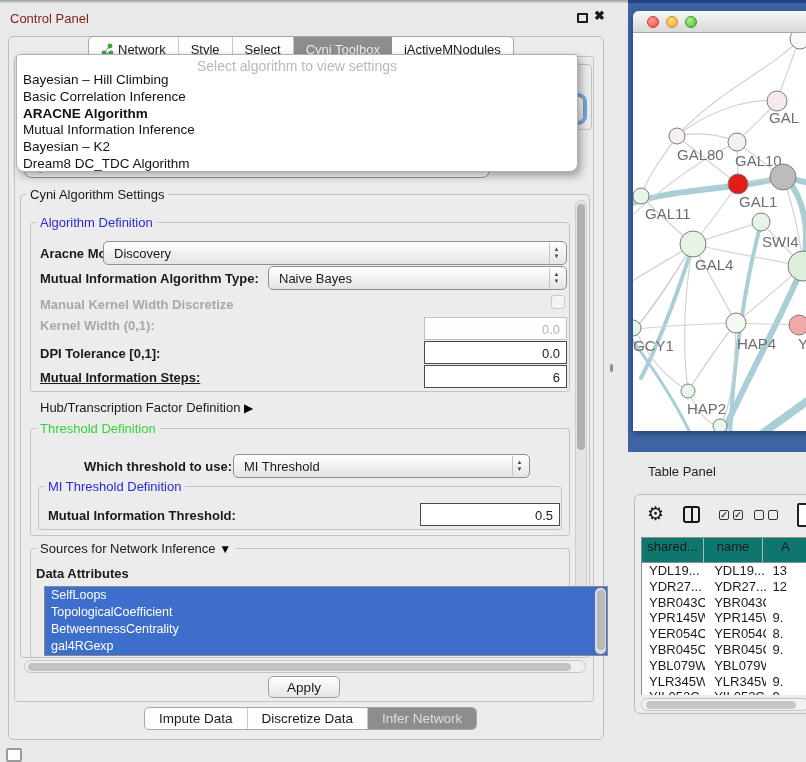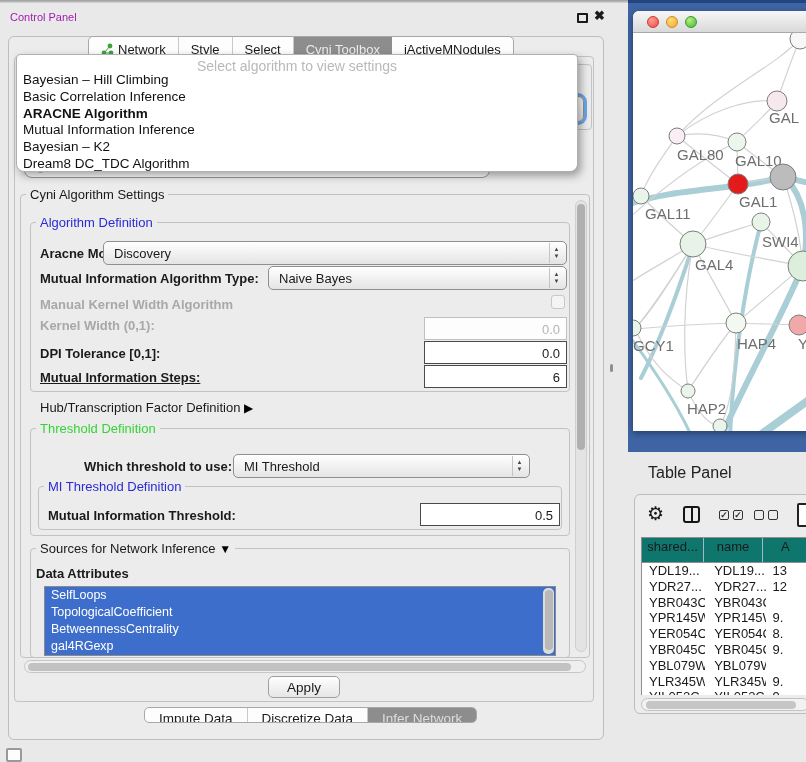--- a/index.html
+++ b/index.html
@@ -1,21 +1,21 @@
 <!DOCTYPE html>
 <html><head>
 <meta charset="utf-8">
 <style>
   * { margin:0; padding:0; box-sizing:border-box; }
   html,body { width:806px; height:762px; overflow:hidden; background:#e9e9e9;
               font-family:"Liberation Sans", sans-serif; color:#1a1a1a; }
   .abs { position:absolute; }
   
   #topline { left:0; top:0; width:806px; height:3px; background:linear-gradient(#9a9a9a,#d8d8d8); }
-  #cp-title { left:10px; top:11px; font-size:11px; color:#a21caf; }
+  #cp-title { left:10px; top:11px; font-size:13px; color:#7f1d1d; }
   #float-ico { left:577px; top:13px; width:11px; height:10px; border:2px solid #1a1a1a; border-radius:1px; }
   #close-ico { left:594px; top:8px; font-size:13px; font-weight:bold; color:#1a1a1a; }
   #main-panel { left:8px; top:36px; width:596px; height:704px; background:#ececec;
                 border:1px solid #bdbdbd; border-radius:6px; }
   
   #top-tabs { left:88px; top:36px; height:23px; display:flex; background:#fdfdfd;
               border:1px solid #a8a8a8; border-radius:5px; overflow:hidden; z-index:5; }
   .ttab { font-size:13px; padding:3px 12px 0 12px; border-right:1px solid #c9c9c9;
           white-space:nowrap; display:flex; align-items:center; gap:4px; }
   .ttab:last-child { border-right:none; }
@@ -67,52 +67,52 @@
   #thr-group { left:30px; top:428px; width:540px; height:108px; }
   #thr-label { left:36px; top:421px; color:#35d435; }
   #mithr-group { left:38px; top:486px; width:524px; height:44px; }
   #mithr-label { left:44px; top:479px; color:#2a2ad6; }
   #algdef-group { left:30px; top:222px; width:540px; height:170px; }
   #algdef-label { left:36px; top:215px; color:#2a2ad6; }
   
   #src-group { left:30px; top:548px; width:540px; height:110px; }
   #src-label { left:36px; top:541px; }
   #attr-title { left:36px; top:566px; position:absolute; font-size:13px; font-weight:bold; }
-  #attr-list { left:44px; top:586px; width:512px; height:70px; background:#3e6ecb;
+  #attr-list { left:44px; top:586px; width:564px; height:70px; background:#3e6ecb;
        border:1px solid #8a8a8a; overflow:hidden; position:absolute; }
   .attr-item { color:#fff; font-size:12.5px; height:17px; line-height:17px; padding-left:6px; }
   #attr-scroll { position:absolute; right:1px; top:1px; width:11px; height:66px; background:#dcdcdc; border-radius:5px; }
   #attr-thumb { position:absolute; left:1.5px; top:2px; width:8px; height:60px; background:#b9b9b9; border-radius:4px; }
   #h-scroll { left:24px; top:660px; width:562px; height:13px; background:#efefef;
        border:1px solid #c6c6c6; border-radius:7px; }
   #h-thumb { position:absolute; left:3px; top:1.5px; width:543px; height:8px; background:#c2c2c2; border-radius:4px; }
   #apply-btn { left:268px; top:676px; width:72px; height:22px; border:1px solid #9f9f9f;
        border-radius:5px; background:linear-gradient(#fefefe,#e6e6e6); font-size:13.5px;
        text-align:center; padding-top:3px; }
-  #bottom-tabs { left:144px; top:707px; height:16px; display:flex; background:#fdfdfd;
+  #bottom-tabs { left:144px; top:707px; height:23px; display:flex; background:#fdfdfd;
        border:1px solid #a8a8a8; border-radius:5px; overflow:hidden; }
   .btab { font-size:13.5px; padding:3px 14px 0 14px; border-right:1px solid #c9c9c9; white-space:nowrap; }
   .btab:last-child { border-right:none; }
   .btab.sel { background:#8d8d8d; color:#dedede; }
   #dock-ico { left:6px; top:748px; width:16px; height:14px; border:2px solid #9a9a9a;
        background:#fdfdfd; border-radius:2px; }
   
   #divider-handle { left:610px; top:364px; width:3px; height:8px; background:#8f8f8f; border-radius:2px; }
   #right-blue { left:628px; top:0; width:178px; height:452px; background:#3e64a4; border-top:3px solid #23457f; }
   #net-window { left:5px; top:8px; width:178px; height:420px; background:#fff;
        border-radius:6px 0 0 0; position:absolute; overflow:hidden;
        box-shadow:0 2px 6px rgba(0,0,0,0.4); }
   #net-titlebar { height:22px; background:linear-gradient(#f7f7f7,#d9d9d9); border-bottom:1px solid #aaa; }
   .light { position:absolute; top:5px; width:12px; height:12px; border-radius:50%; }
   #light-close { left:14px; background:radial-gradient(circle at 35% 30%, #ff9d94, #ee4b40); border:1px solid #ca3a31; }
   #light-min { left:33px; background:radial-gradient(circle at 35% 30%, #ffd97c, #f4aa2a); border:1px solid #ca8a1f; }
   #light-zoom { left:52px; background:radial-gradient(circle at 35% 30%, #b9ee85, #3fba2f); border:1px solid #39962c; }
   #net-canvas { position:absolute; left:0; top:22px; width:178px; height:398px; background:#fff; }
   #tp-region { left:628px; top:452px; width:178px; height:310px; background:#e9e9e9; }
-  #tp-title { position:absolute; left:20px; top:12px; font-size:16px; color:#222; }
+  #tp-title { position:absolute; left:20px; top:12px; font-size:13px; color:#222; }
   #tp-box { position:absolute; left:6px; top:42px; width:180px; height:220px; background:#ececec;
        border:1px solid #bdbdbd; border-radius:6px; overflow:hidden; }
   #tp-toolbar { position:absolute; left:0; top:0; width:180px; height:42px; }
   #gear-ico { position:absolute; left:12px; top:7px; font-size:19px; color:#161616; }
   #cols-ico { position:absolute; left:48px; top:11px; width:17px; height:17px; border:2px solid #161616; border-radius:3px; }
   #cols-ico::after { content:""; position:absolute; left:6px; top:0; width:2px; height:13px; background:#161616; }
   .chk { position:absolute; top:15px; width:10px; height:10px; border:1.5px solid #333; border-radius:2px;
          font-size:9px; line-height:9px; text-align:center; color:#333; font-weight:bold; }
   #doc-ico { position:absolute; left:162px; top:8px; width:20px; height:24px; border:2px solid #222; border-radius:2px; background:#fff; }
   
@@ -207,21 +207,21 @@
 
 <div class="flabel" style="left:40px;top:271px;">Mutual Information Algorithm Type:</div>
 <div class="combo" style="left:268px;top:266px;width:299px;">
   <span>Naive Bayes</span>
   <div class="arrows">
       <span>▲</span>
       <span>▼</span>
     </div>
 </div>
 
-<div class="flabel dis" style="left:40px;top:297px;">Manual Kernel Width Algorithm</div>
+<div class="flabel dis" style="left:40px;top:297px;">Manual Kernel Width Discretize</div>
 <div class="abs" id="mk-checkbox"></div>
 
 <div class="flabel dis" style="left:40px;top:318px;">Kernel Width (0,1):</div>
 <div class="tfield dis" style="left:424px;top:317px;width:143px;">0.0</div>
 
 <div class="flabel" style="left:40px;top:346px;">DPI Tolerance [0,1]:</div>
 <div class="tfield en" style="left:424px;top:341px;width:143px;">0.0</div>
 
 <div class="flabel" style="left:40px;top:370px;text-decoration:underline;">Mutual Information Steps:</div>
 <div class="tfield en" style="left:424px;top:365px;width:143px;">6</div>

